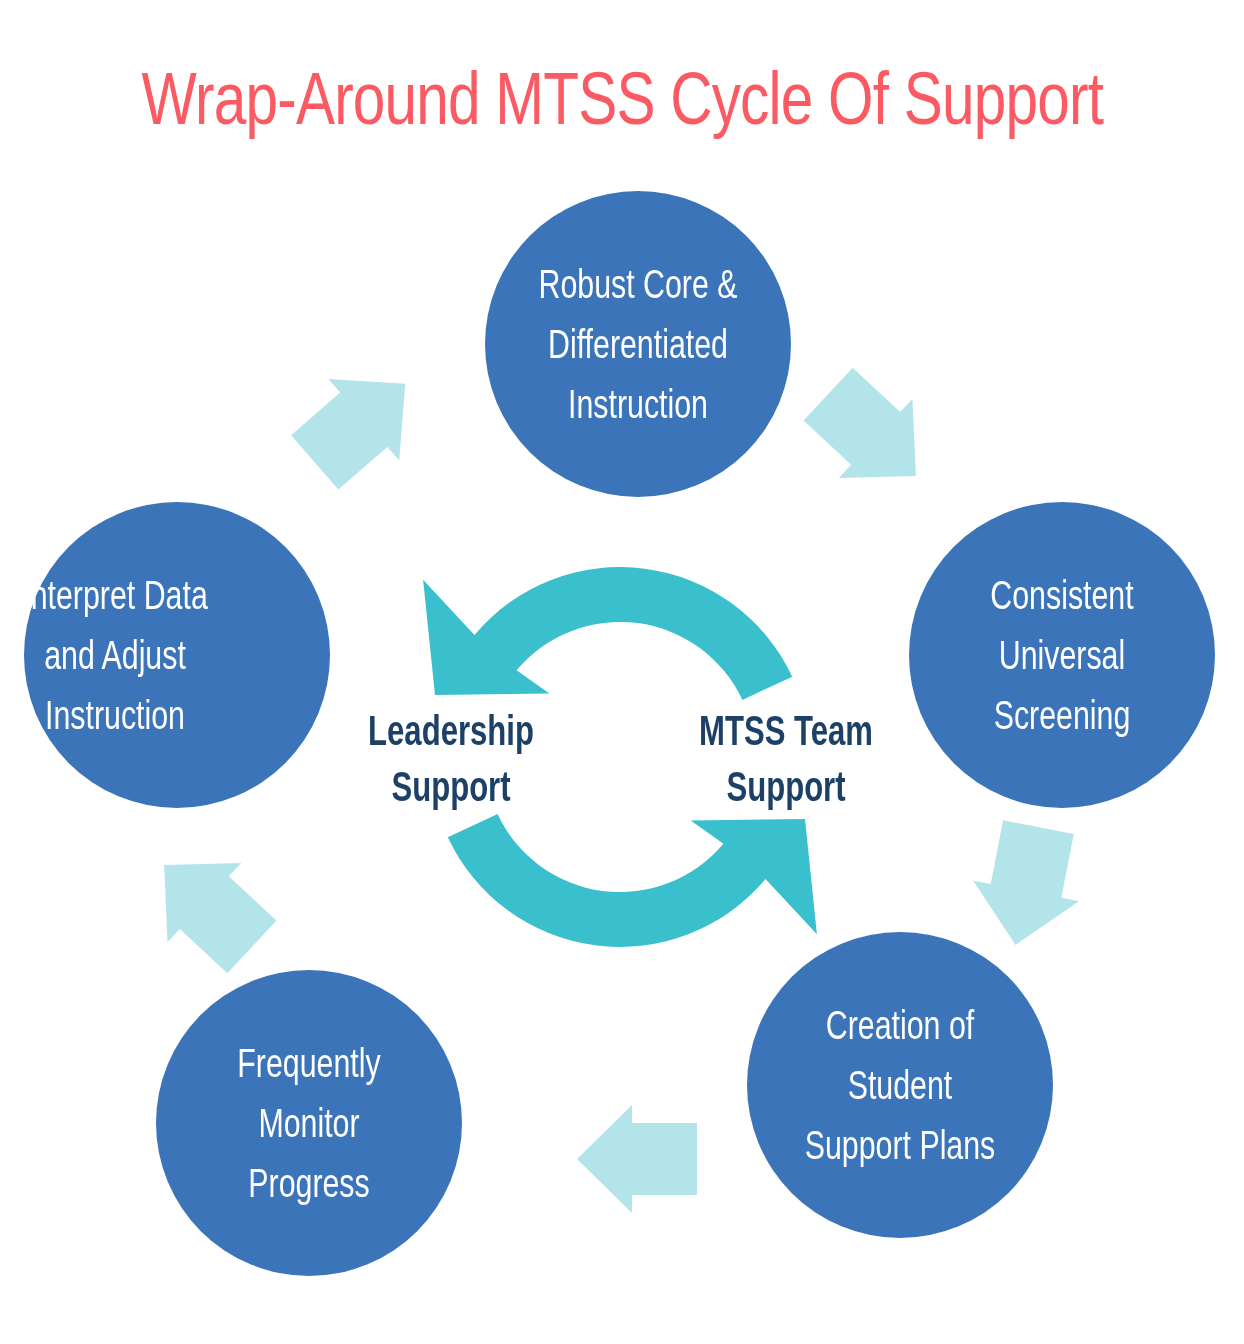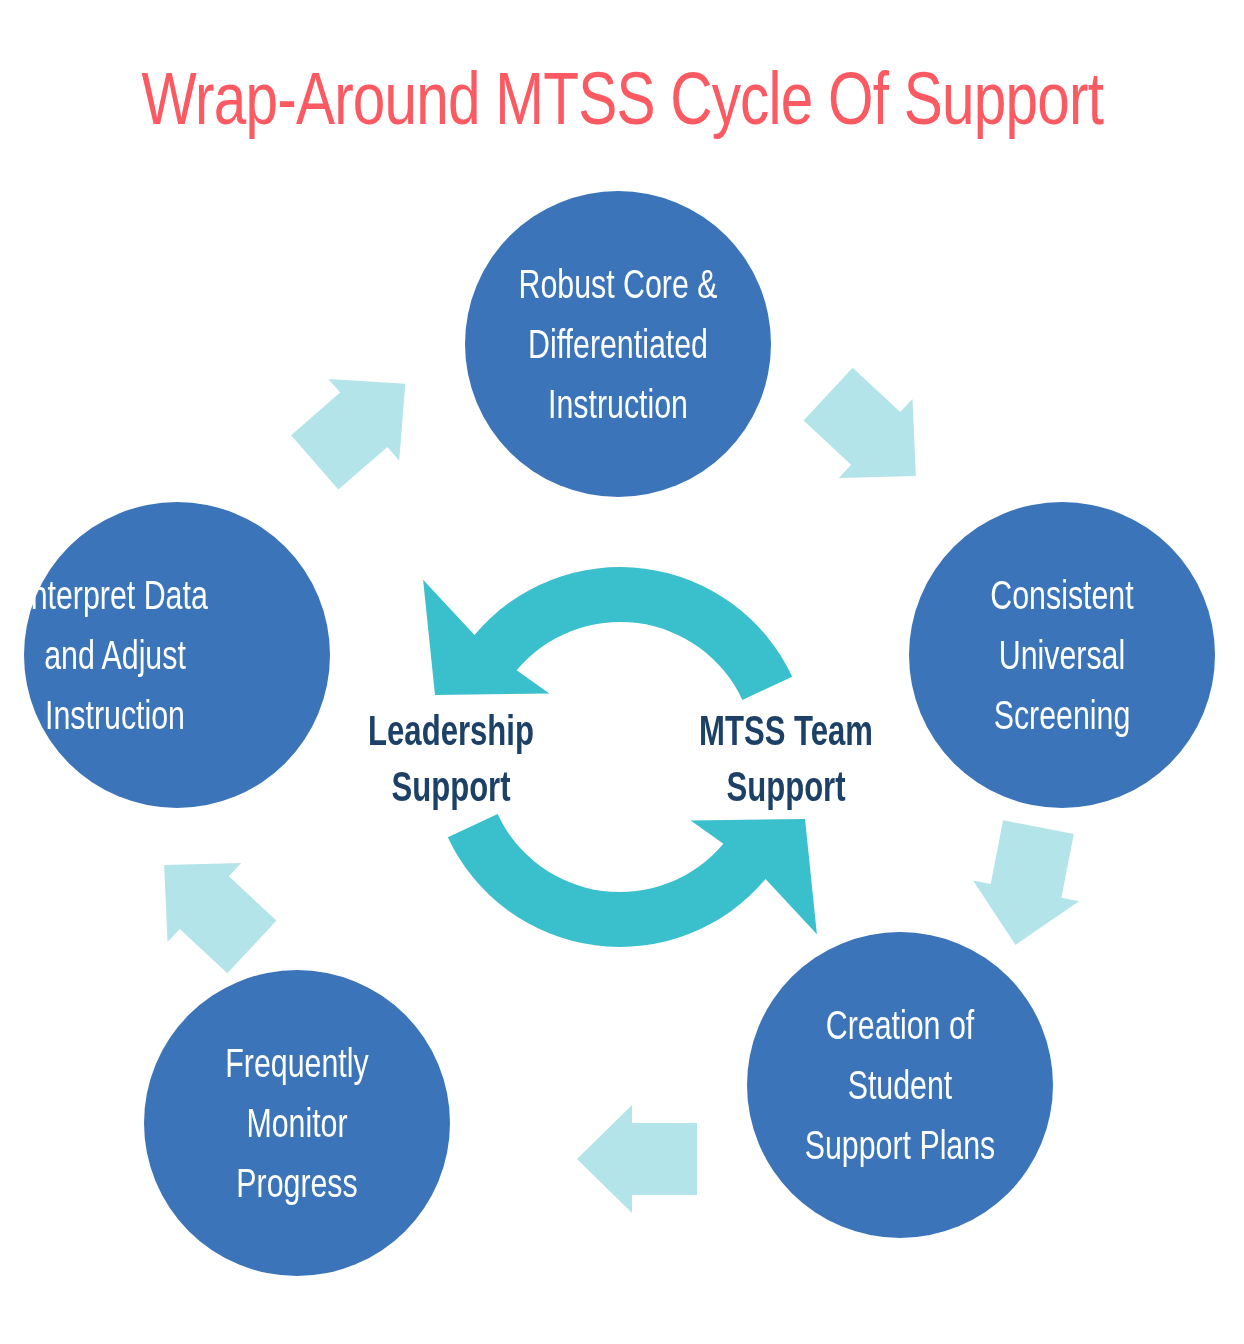--- a/index.html
+++ b/index.html
@@ -48,24 +48,24 @@
     flex:0 0 auto;
     width:430px;
     text-align:center;
     color:var(--circle-text);
     font-size:41px;
     line-height:60px;
     white-space:pre-line;
     transform:scaleX(0.74);
     transform-origin:center center;
   }
-  .circle.pos-top{left:465px;top:191px;}
+  .circle.pos-top{left:485px;top:191px;}
   .circle.pos-right{left:909px;top:502px;}
   .circle.pos-bottom-right{left:747px;top:932px;}
-  .circle.pos-bottom-left{left:144px;top:970px;justify-content:center;}
+  .circle.pos-bottom-left{left:156px;top:970px;justify-content:center;}
   .circle.pos-left{left:24px;top:502px;justify-content:flex-end;}
 
   .cycle-icon{
     position:absolute;
     left:350px;top:487px;
     width:540px;height:540px;
   }
   .cycle-icon path{fill:var(--center-cycle);}
 
   .center-label{

